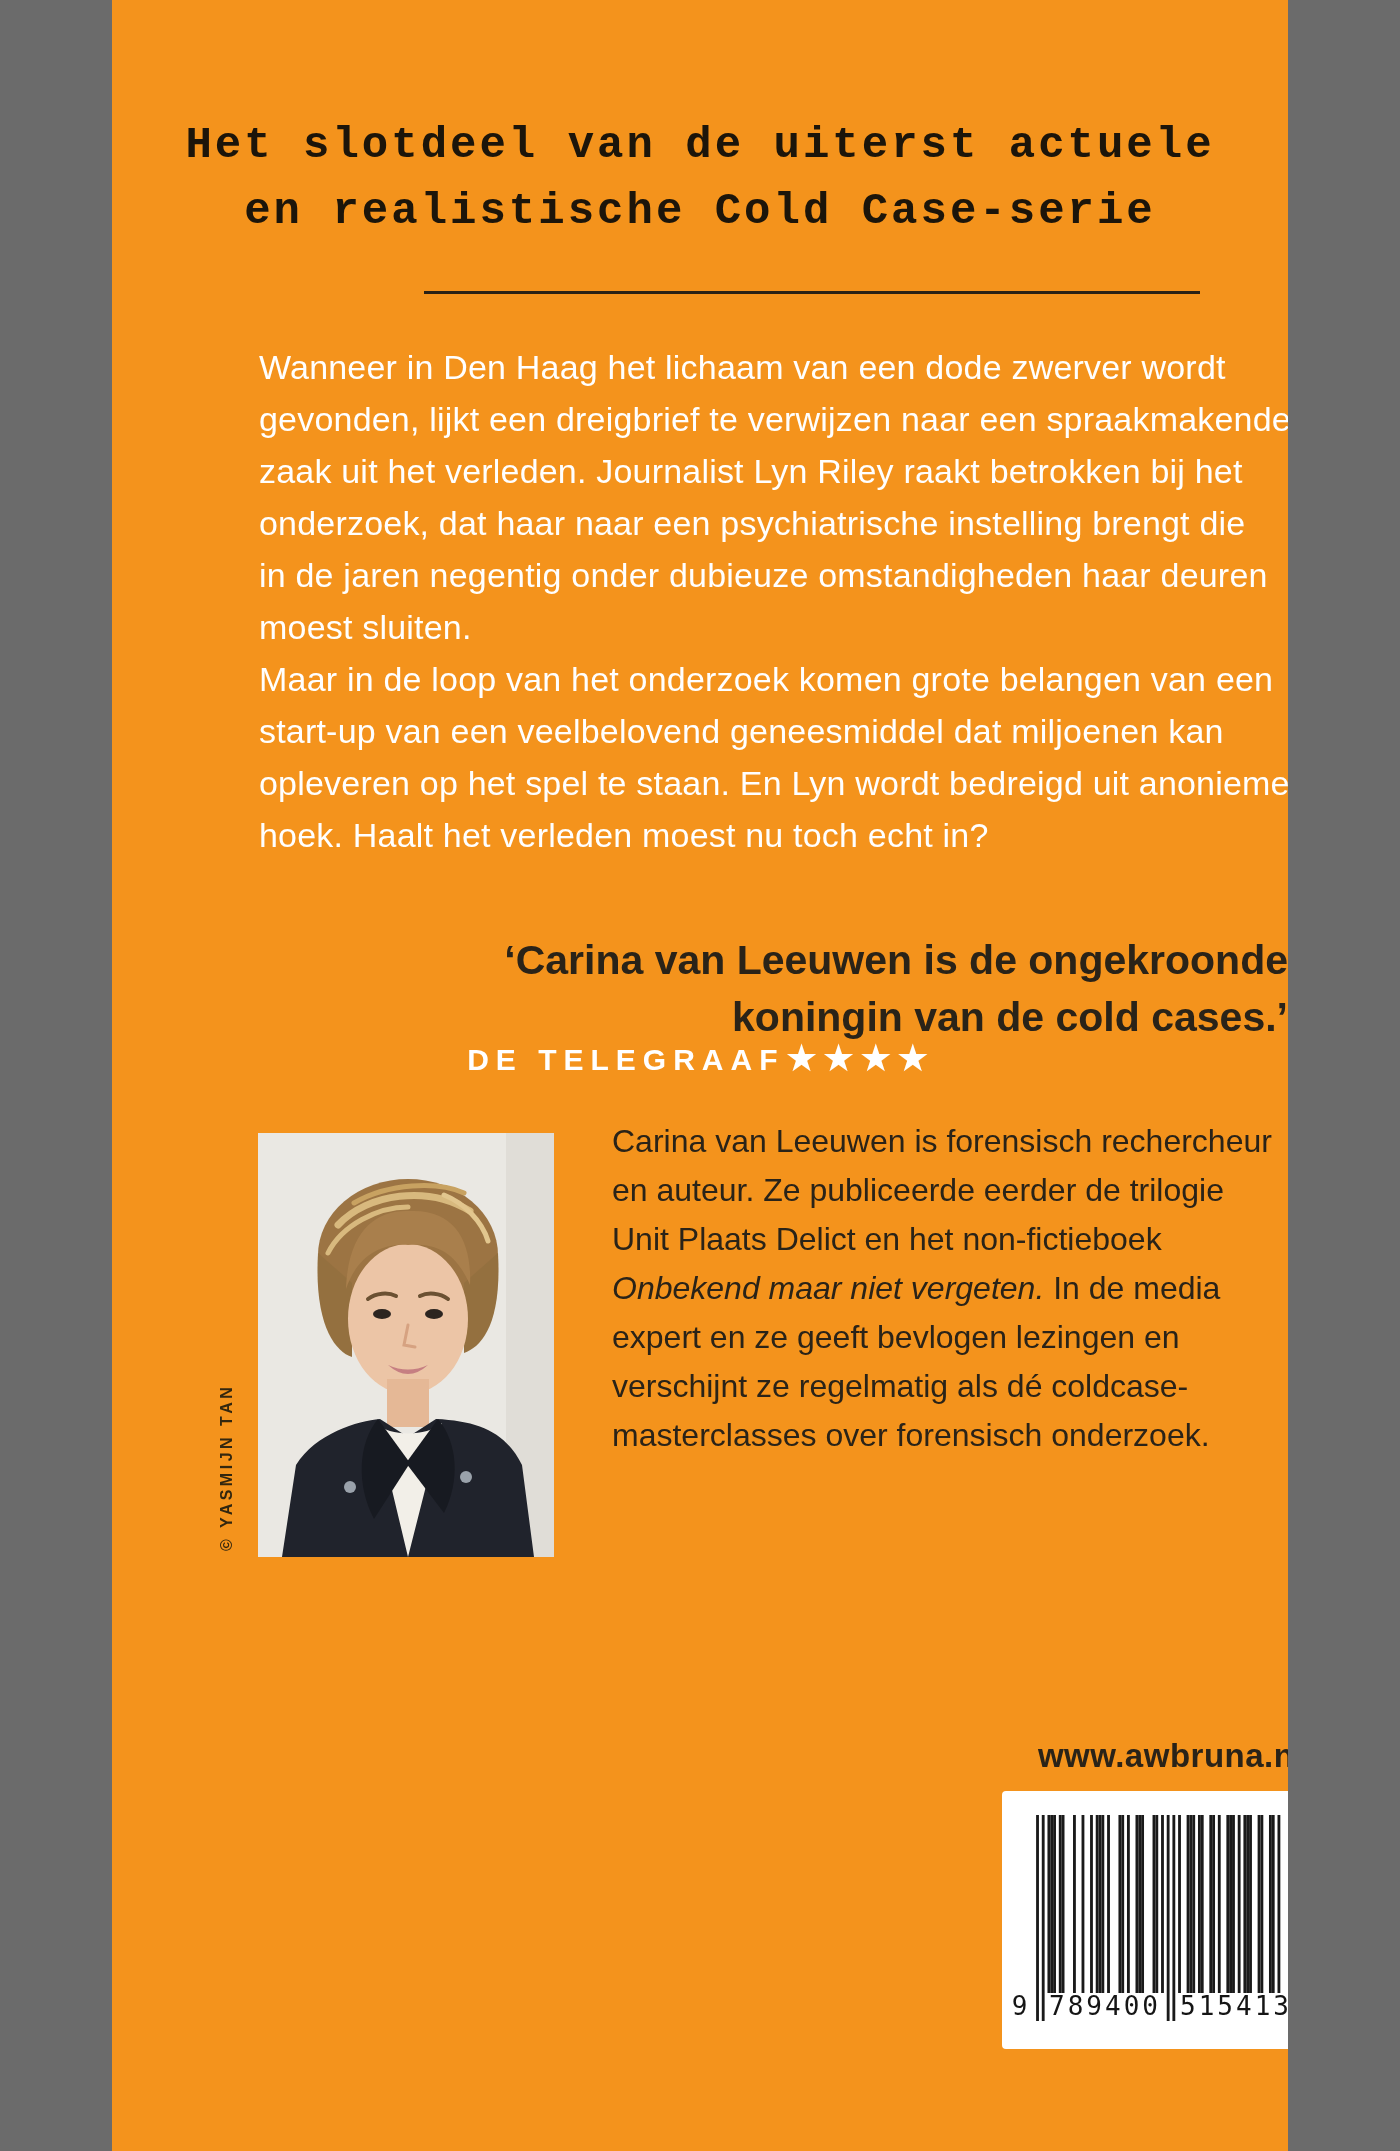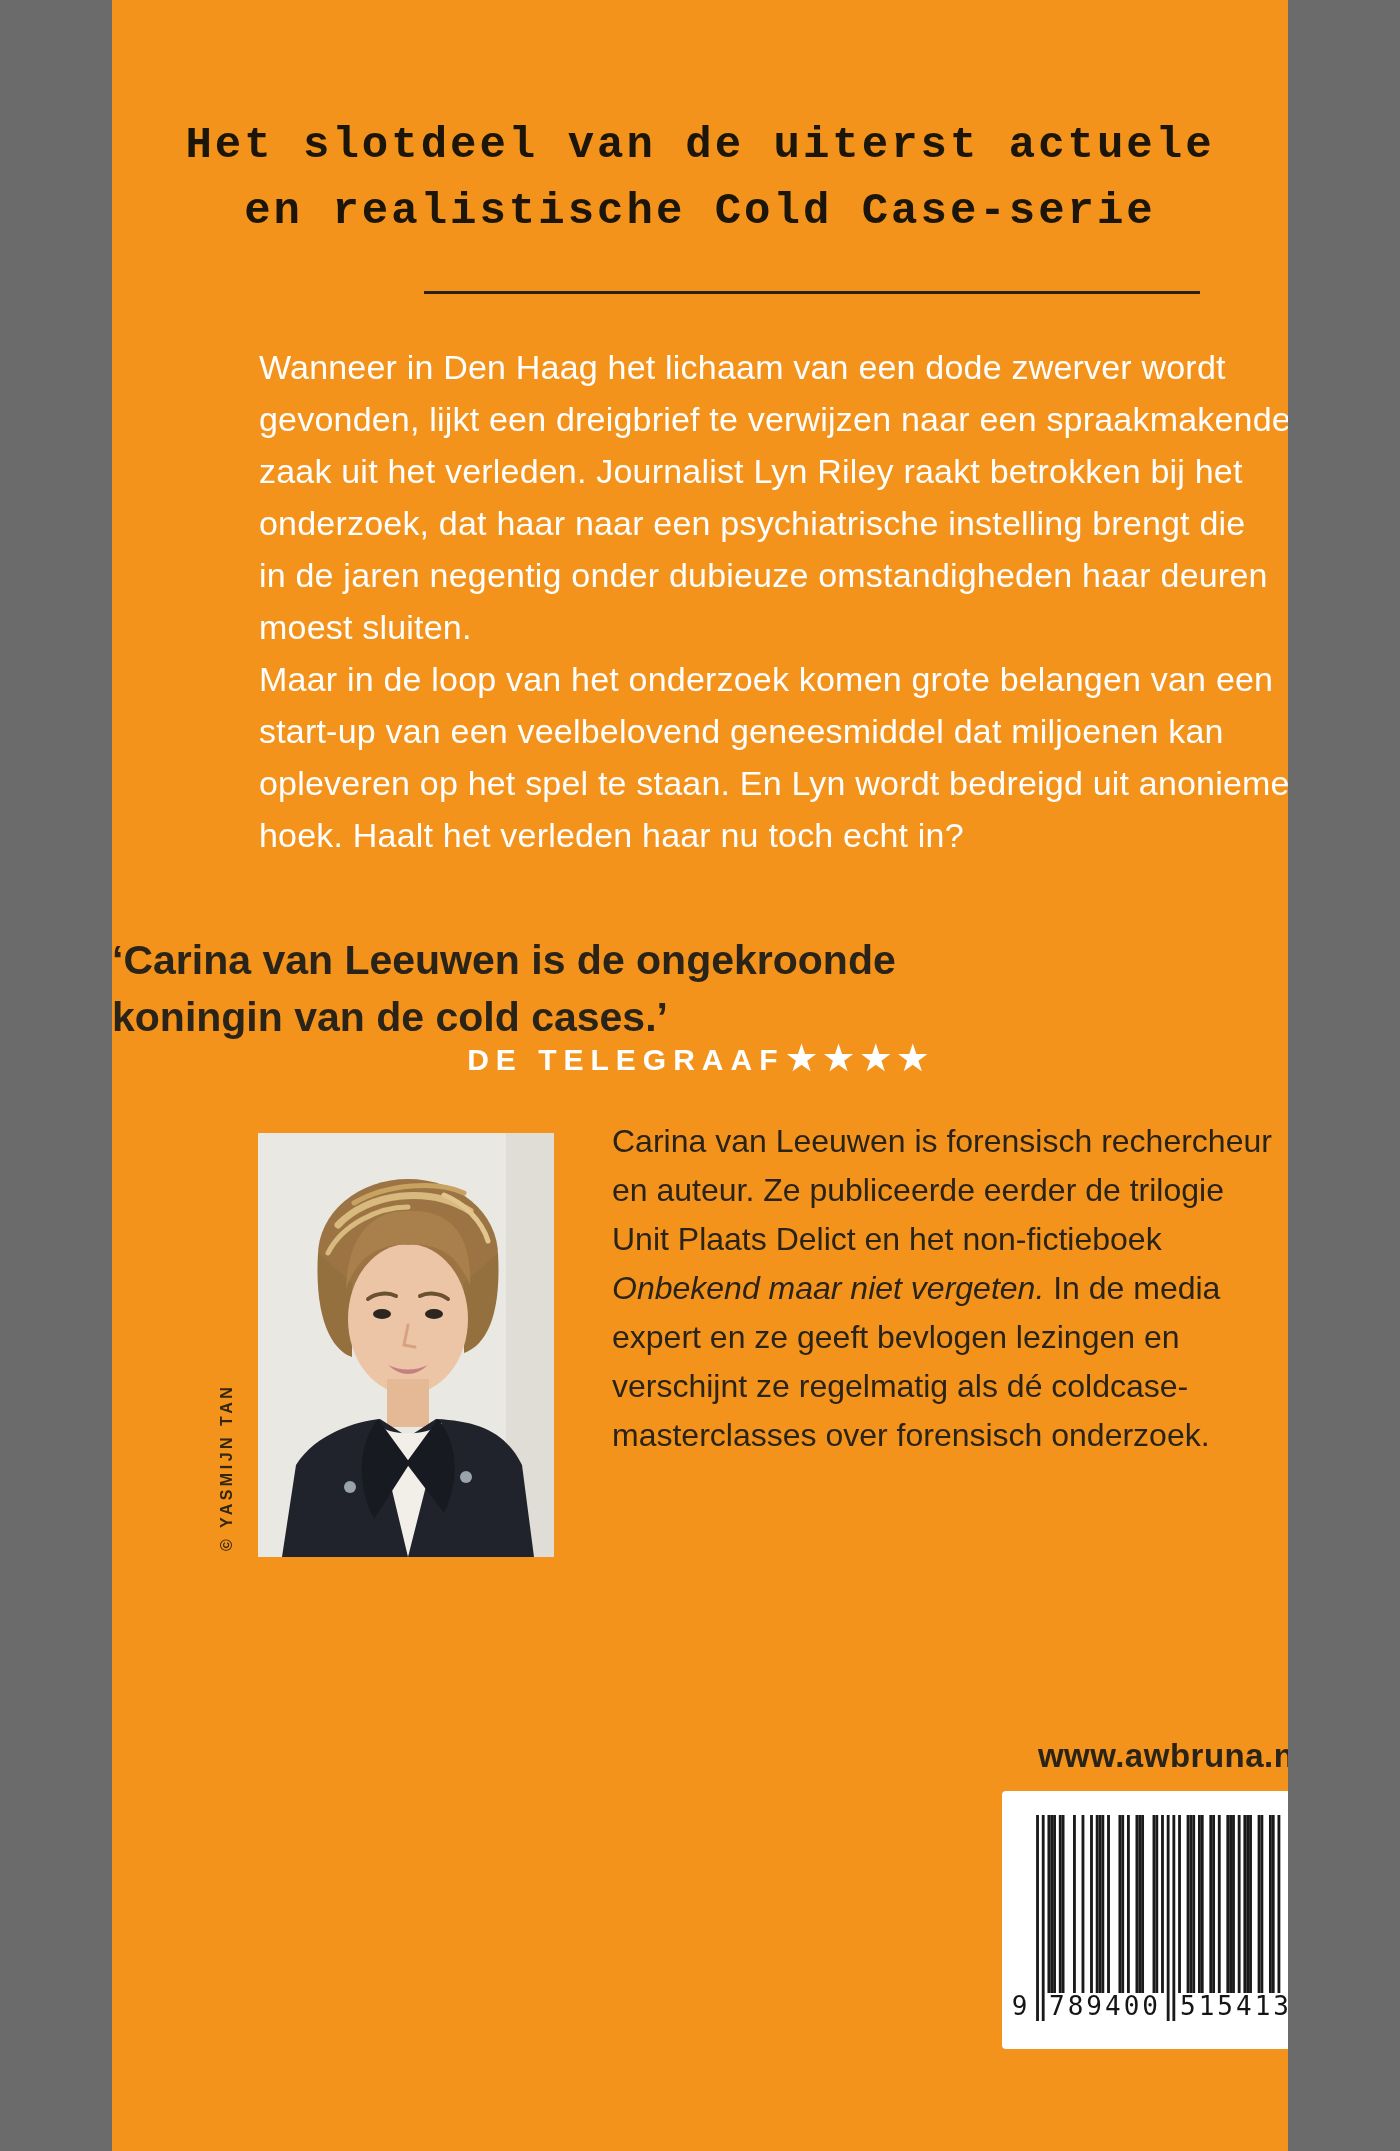--- a/index.html
+++ b/index.html
@@ -16,21 +16,21 @@
     font-weight:700;font-size:44px;line-height:66px;letter-spacing:3px;
     color:var(--tagline-text,#1C150A);
   }
   .rule{position:absolute;top:291px;left:312px;width:776px;height:3px;background:#2A2115;}
   .synopsis{
     position:absolute;top:341px;left:147px;width:1160px;
     font-size:34px;line-height:52px;letter-spacing:.2px;
     color:var(--body-text,#FFFFFF);
   }
   .quote{
-    position:absolute;top:932px;left:0;right:0;text-align:left;
+    position:absolute;top:932px;left:0;right:0;text-align:right;
     font-weight:700;font-size:41px;line-height:57px;
     color:var(--dark-text,#2A2318);
   }
   .quote-source{
     position:absolute;top:1039px;left:0;right:0;
     display:flex;justify-content:center;align-items:center;
     color:#FFFFFF;
   }
   .quote-source .name{font-size:30px;font-weight:700;letter-spacing:7px;}
   .quote-source .stars{font-size:38px;letter-spacing:3px;line-height:1;padding-bottom:4px;}
@@ -82,21 +82,21 @@
   <div class="synopsis">
       <div class="line"><span>Wanneer in Den Haag het lichaam van een dode zwerver wordt</span></div>
       <div class="line"><span>gevonden, lijkt een dreigbrief te verwijzen naar een spraakmakende</span></div>
       <div class="line"><span>zaak uit het verleden. Journalist Lyn Riley raakt betrokken bij het</span></div>
       <div class="line"><span>onderzoek, dat haar naar een psychiatrische instelling brengt die</span></div>
       <div class="line"><span>in de jaren negentig onder dubieuze omstandigheden haar deuren</span></div>
       <div class="line"><span>moest sluiten.</span></div>
       <div class="line"><span>Maar in de loop van het onderzoek komen grote belangen van een</span></div>
       <div class="line"><span>start-up van een veelbelovend geneesmiddel dat miljoenen kan</span></div>
       <div class="line"><span>opleveren op het spel te staan. En Lyn wordt bedreigd uit anonieme</span></div>
-      <div class="line"><span>hoek. Haalt het verleden haar nu toch echt in?</span></div>
+      <div class="line"><span>hoek. Haalt het verleden moest nu toch echt in?</span></div>
     </div>
 
   <div class="quote">
       <div class="line"><span>‘Carina van Leeuwen is de ongekroonde</span></div>
       <div class="line"><span>koningin van de cold cases.’</span></div>
     </div>
 
   <div class="quote-source">
     <span class="name">DE TELEGRAAF</span>
     <span class="stars">★★★★</span>

